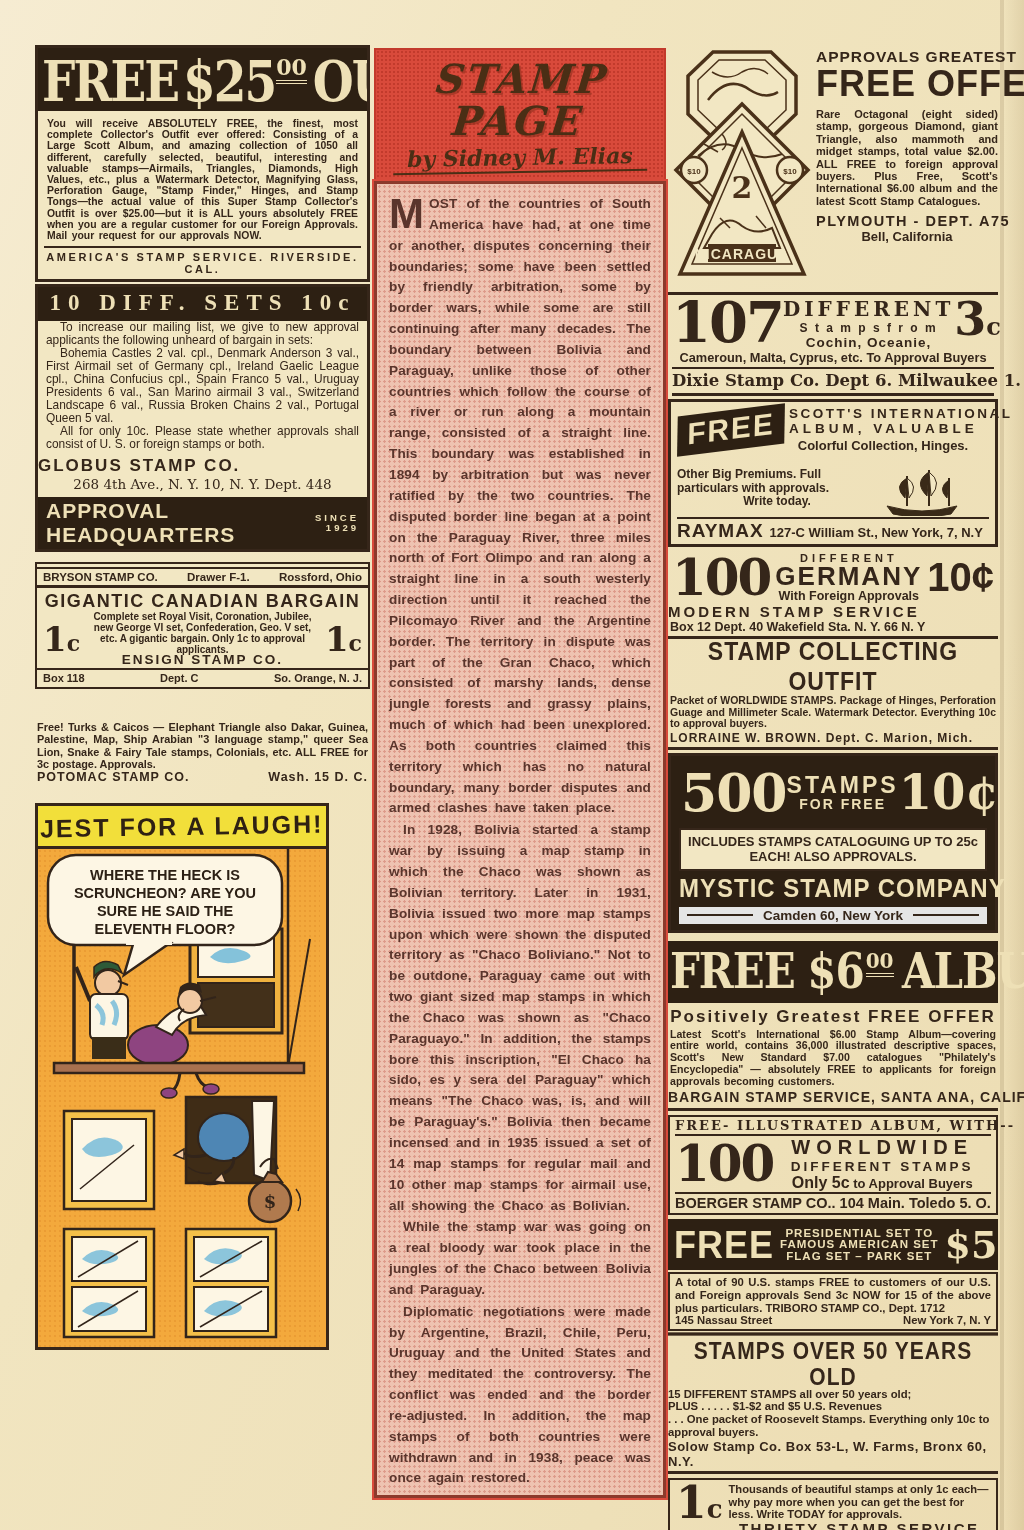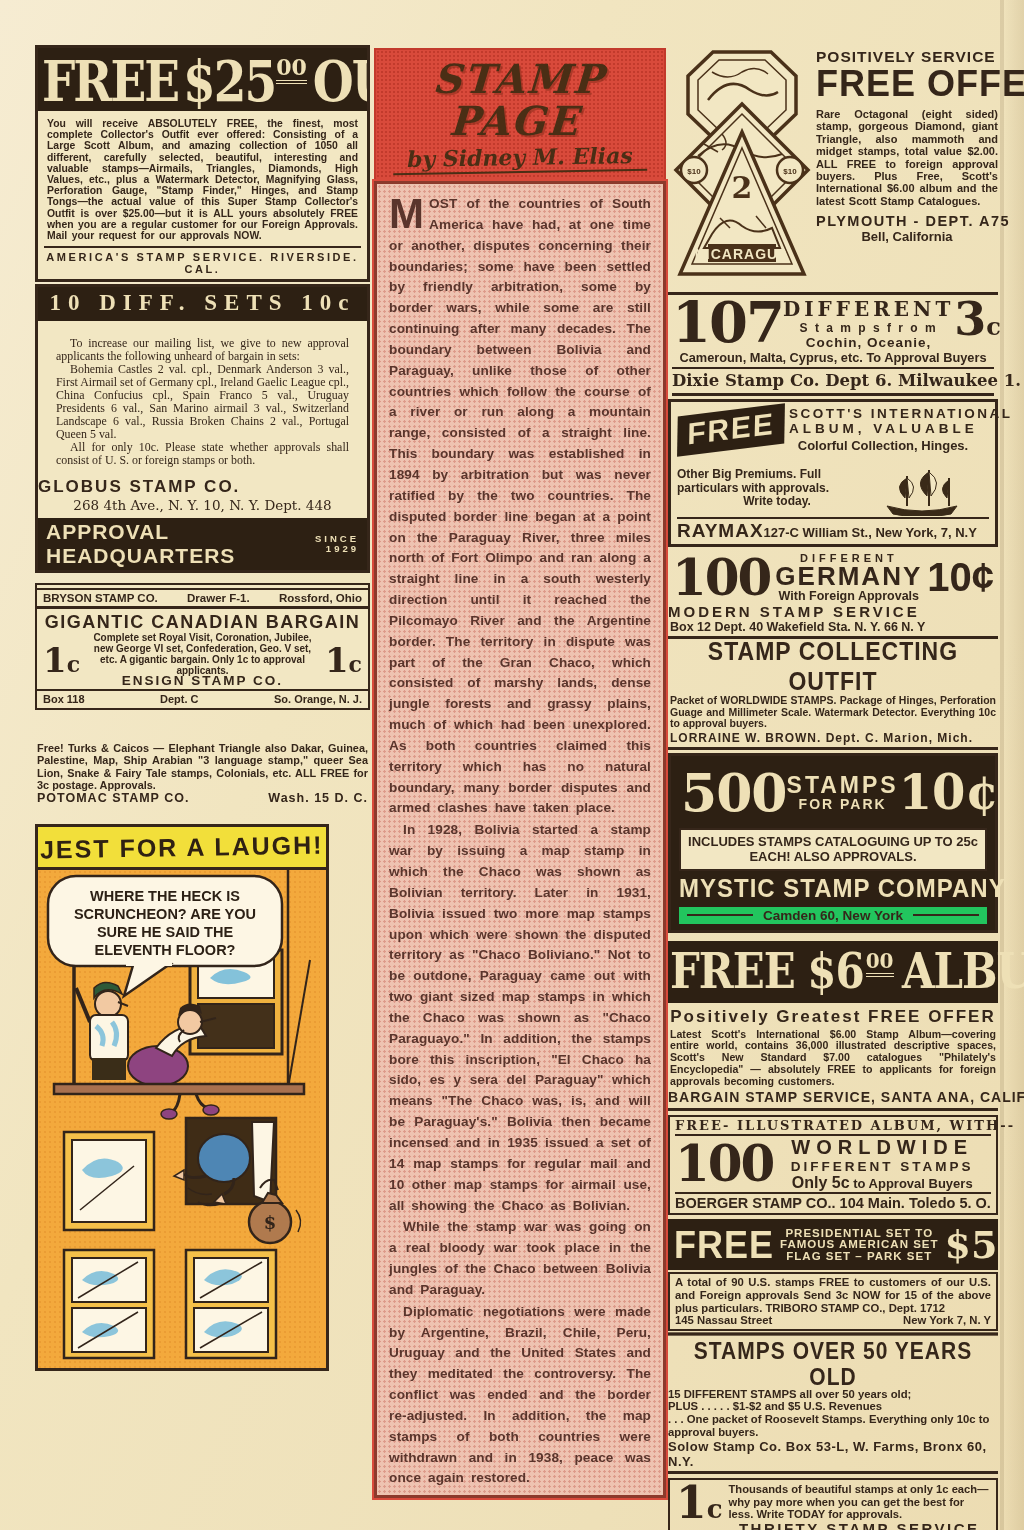--- a/index.html
+++ b/index.html
@@ -21,21 +21,21 @@
   
   .outfit-head{padding:6px 4px 2px;text-align:center;white-space:nowrap;overflow:hidden}
   .outfit-head .t1{font-family:"DejaVu Serif",serif;font-weight:900;font-size:47px;letter-spacing:-2px;display:inline-block;transform:scaleY(1.18);vertical-align:top}
   .outfit-head .t2{font-family:"DejaVu Serif",serif;font-weight:900;font-size:47px;letter-spacing:-2px;display:inline-block;transform:scaleY(1.18);vertical-align:top;margin:0 1px 0 5px}
   .outfit-head .t3{font-family:"DejaVu Serif",serif;font-weight:900;font-size:22px;display:inline-block;border-bottom:4px double #eee0b6;margin-right:6px;vertical-align:top}
   .outfit-body{margin:0;padding:7px 9px 5px;font-size:10.4px;line-height:11.2px;font-weight:bold;word-spacing:1.6px}
   .outfit-foot{border-top:2px solid #36261a;margin:0 6px;padding:3px 0 4px;font-size:11px;font-weight:bold;letter-spacing:2.6px;text-align:center}
 
   
   .sets-head{font-family:Liberation Serif, serif;font-weight:bold;font-size:23px;letter-spacing:7px;text-align:center;padding:3px 0 5px}
-  .sets-body{font-family:Liberation Serif, serif;font-size:11.9px;line-height:13px;padding:6px 8px 0;margin:10px}
+  .sets-body{font-family:Liberation Sans, sans-serif;font-size:11.9px;line-height:13px;padding:0 8px 0;margin:0}
   .sets-body p{margin:0;text-indent:14px}
   .sets-co{font-size:17px;font-weight:bold;letter-spacing:2px;text-align:left;margin-top:5px}
   .sets-addr{font-family:"DejaVu Serif",serif;font-size:13.5px;text-align:center;padding-bottom:5px}
   .approval-banner{display:flex;align-items:center;justify-content:space-between;padding:2px 8px}
   .approval-banner .big{font-size:21px;font-weight:900;letter-spacing:1px}
   .approval-banner .since{font-size:9.5px;font-weight:bold;letter-spacing:3px;text-align:right;line-height:10px}
 
   
   .amer{display:flex;padding:4px 6px 0}
   .amer .num{font-family:"DejaVu Serif",serif;font-weight:900;font-size:62px;line-height:58px;letter-spacing:-3px}
@@ -98,21 +98,21 @@
   .dixie-co{font-family:"DejaVu Serif",serif;font-weight:bold;font-size:16.5px;text-align:center;padding:2px 0 3px;border-bottom:3px solid #36261a;white-space:nowrap}
 
   .raymax{border:3px solid #36261a;margin-top:3px;padding:4px 6px 2px;position:relative}
   .raymax .freeblk{position:absolute;left:6px;top:8px;background:#2d2013;color:#eee0b6;font-weight:900;font-size:30px;
                    padding:2px 10px 4px;transform:rotate(-7deg) skewX(-8deg);letter-spacing:2px}
   .raymax .t1{margin-left:112px;font-size:13.5px;font-weight:bold;letter-spacing:2.5px;white-space:nowrap}
   .raymax .t2{margin-left:112px;font-size:13.5px;font-weight:bold;letter-spacing:4px;white-space:nowrap}
   .raymax .l1{margin-left:100px;font-size:13px;font-weight:bold;margin-top:2px;white-space:nowrap}
   .raymax-row{display:flex;margin-top:15px}
   .raymax-row .txt{font-size:12px;font-weight:bold;line-height:13.5px;width:200px}
-  .raymax-co{display:flex;align-items:baseline;border-top:2px solid #36261a;margin-top:1px;padding-top:1px}
+  .raymax-co{display:flex;align-items:baseline;gap:6px;border-top:2px solid #36261a;margin-top:1px;padding-top:1px}
   .raymax-co .nm{font-size:19px;font-weight:900;letter-spacing:1px}
   .raymax-co .ad{font-size:13px;font-weight:bold;white-space:nowrap}
 
   .germ{display:flex;align-items:center;padding:2px 4px 0}
   .germ .num{font-family:"DejaVu Serif",serif;font-weight:900;font-size:50px;line-height:46px;letter-spacing:-2px}
   .germ .mid{flex:1;text-align:center}
   .germ .diff{font-size:11px;font-weight:bold;letter-spacing:4px}
   .germ .ttl{font-size:26px;font-weight:900;letter-spacing:2px;line-height:25px}
   .germ .l1{font-size:12.5px;font-weight:bold}
   .germ .price{font-weight:900;font-size:40px}
@@ -126,21 +126,21 @@
   .mystic{background:#2d2013;color:#eee0b6;padding:6px 8px 6px;margin-top:3px;border:3px solid #36261a}
   .mystic-top{display:flex;align-items:center;justify-content:space-between;padding:0 2px}
   .mystic-top .num{font-family:"DejaVu Serif",serif;font-weight:900;font-size:52px;letter-spacing:-1px}
   .mystic-top .midw{text-align:center;line-height:1}
   .mystic-top .w1{font-size:23px;font-weight:900;letter-spacing:3px}
   .mystic-top .w2{font-size:14px;font-weight:900;letter-spacing:2px}
   .mystic-top .price{font-family:"DejaVu Serif",serif;font-weight:900;font-size:48px}
   .mystic-box{background:#f2e7c3;color:#35261a;font-size:13px;font-weight:bold;text-align:center;line-height:15.5px;
               border:2px solid #36261a;margin-top:5px;padding:4px 6px}
   .mystic-co{font-size:24px;font-weight:900;letter-spacing:1px;text-align:center;margin-top:4px;white-space:nowrap;transform:scaleY(1.05)}
-  .mystic-foot{background:#22c55e;color:#35261a;margin-top:4px;padding:1px 8px}
+  .mystic-foot{background:#e5e5e5;color:#35261a;margin-top:4px;padding:1px 8px}
   .flank{display:flex;align-items:center;gap:10px;font-size:13.5px;font-weight:bold}
   .flank::before,.flank::after{content:"";flex:1;border-top:2px solid #35261a}
 
   .barg{margin-top:8px}
   .barg-head{background:#2d2013;color:#eee0b6;text-align:center;padding:6px 2px 7px;white-space:nowrap}
   .barg-head .t1{font-family:"DejaVu Serif",serif;font-weight:900;font-size:42px;letter-spacing:-1px;display:inline-block;transform:scaleY(1.15);vertical-align:top}
   .barg-head .t3{font-family:"DejaVu Serif",serif;font-weight:900;font-size:20px;display:inline-block;border-bottom:4px double #eee0b6;vertical-align:top;margin:2px 4px 0 1px}
   .barg-kicker{font-size:17px;font-weight:900;letter-spacing:2px;text-align:center;padding:4px 0 2px;white-space:nowrap}
   .barg-body{font-size:10.6px;line-height:11.8px;font-weight:bold;text-align:justify;padding:0 2px;word-spacing:1px}
   .barg-co{font-size:14px;font-weight:900;letter-spacing:1px;text-align:center;padding:2px 0 3px;border-bottom:3px solid #36261a;white-space:nowrap}
@@ -373,21 +373,21 @@
           <path d="M44 186 q14 -22 30 -8 q14 10 30 2 l8 20 l-76 0z" stroke-width="2" fill="none"></path>
           <path d="M52 170 l10 10 M88 168 l10 12" stroke-width="1.5"></path>
           <rect x="40" y="196" width="68" height="18" fill="#4a3119" stroke="none"></rect>
         </g>
         <text x="26" y="126" font-size="8" font-weight="bold" font-family="Liberation Sans, sans-serif" fill="#4a3119" text-anchor="middle">$10</text>
         <text x="122" y="126" font-size="8" font-weight="bold" font-family="Liberation Sans, sans-serif" fill="#4a3119" text-anchor="middle">$10</text>
         <text x="74" y="150" font-size="30" font-weight="bold" font-family="DejaVu Serif, serif" fill="#4a3119" text-anchor="middle">2</text>
         <text x="74" y="211" font-size="14" font-weight="bold" font-family="Liberation Sans, sans-serif" fill="#f2e7c3" text-anchor="middle" letter-spacing="1">NICARAGUA</text>
       </svg>
       <div class="plym-text">
-        <div class="plym-kicker">POSITIVELY SERVICE</div>
+        <div class="plym-kicker">APPROVALS GREATEST</div>
         <div class="plym-title">FREE OFFER</div>
         <div class="plym-body">Rare Octagonal (eight sided) stamp, gorgeous Diamond, giant Triangle, also mammoth and midget stamps, total value $2.00. ALL FREE to foreign approval buyers. Plus Free, Scott's International $6.00 album and the latest Scott Stamp Catalogues.</div>
         <div class="plym-co">PLYMOUTH - DEPT. A75</div>
         <div class="plym-city">Bell, California</div>
       </div>
     </section>
 
     <section class="dixie">
       <div class="dixie-top">
         <div class="num">107</div>
@@ -447,21 +447,21 @@
       <div class="ttl">STAMP COLLECTING OUTFIT</div>
       <div class="body">Packet of WORLDWIDE STAMPS. Package of Hinges, Perforation Guage and Millimeter Scale. Watermark Detector. Everything 10c to approval buyers.</div>
       <div class="co">LORRAINE W. BROWN. Dept. C. Marion, Mich.</div>
     </section>
 
     <section class="mystic">
       <div class="mystic-top">
         <span class="num">500</span>
         <span class="midw">
           <div class="w1">STAMPS</div>
-          <div class="w2">FOR PARK</div>
+          <div class="w2">FOR FREE</div>
         </span>
         <span class="price">10¢</span>
       </div>
       <div class="mystic-box">INCLUDES STAMPS CATALOGUING UP TO 25c EACH! ALSO APPROVALS.</div>
       <div class="mystic-co">MYSTIC STAMP COMPANY</div>
       <div class="mystic-foot">
         <div class="flank">
             <span>Camden 60, New York</span>
           </div>
       </div>

